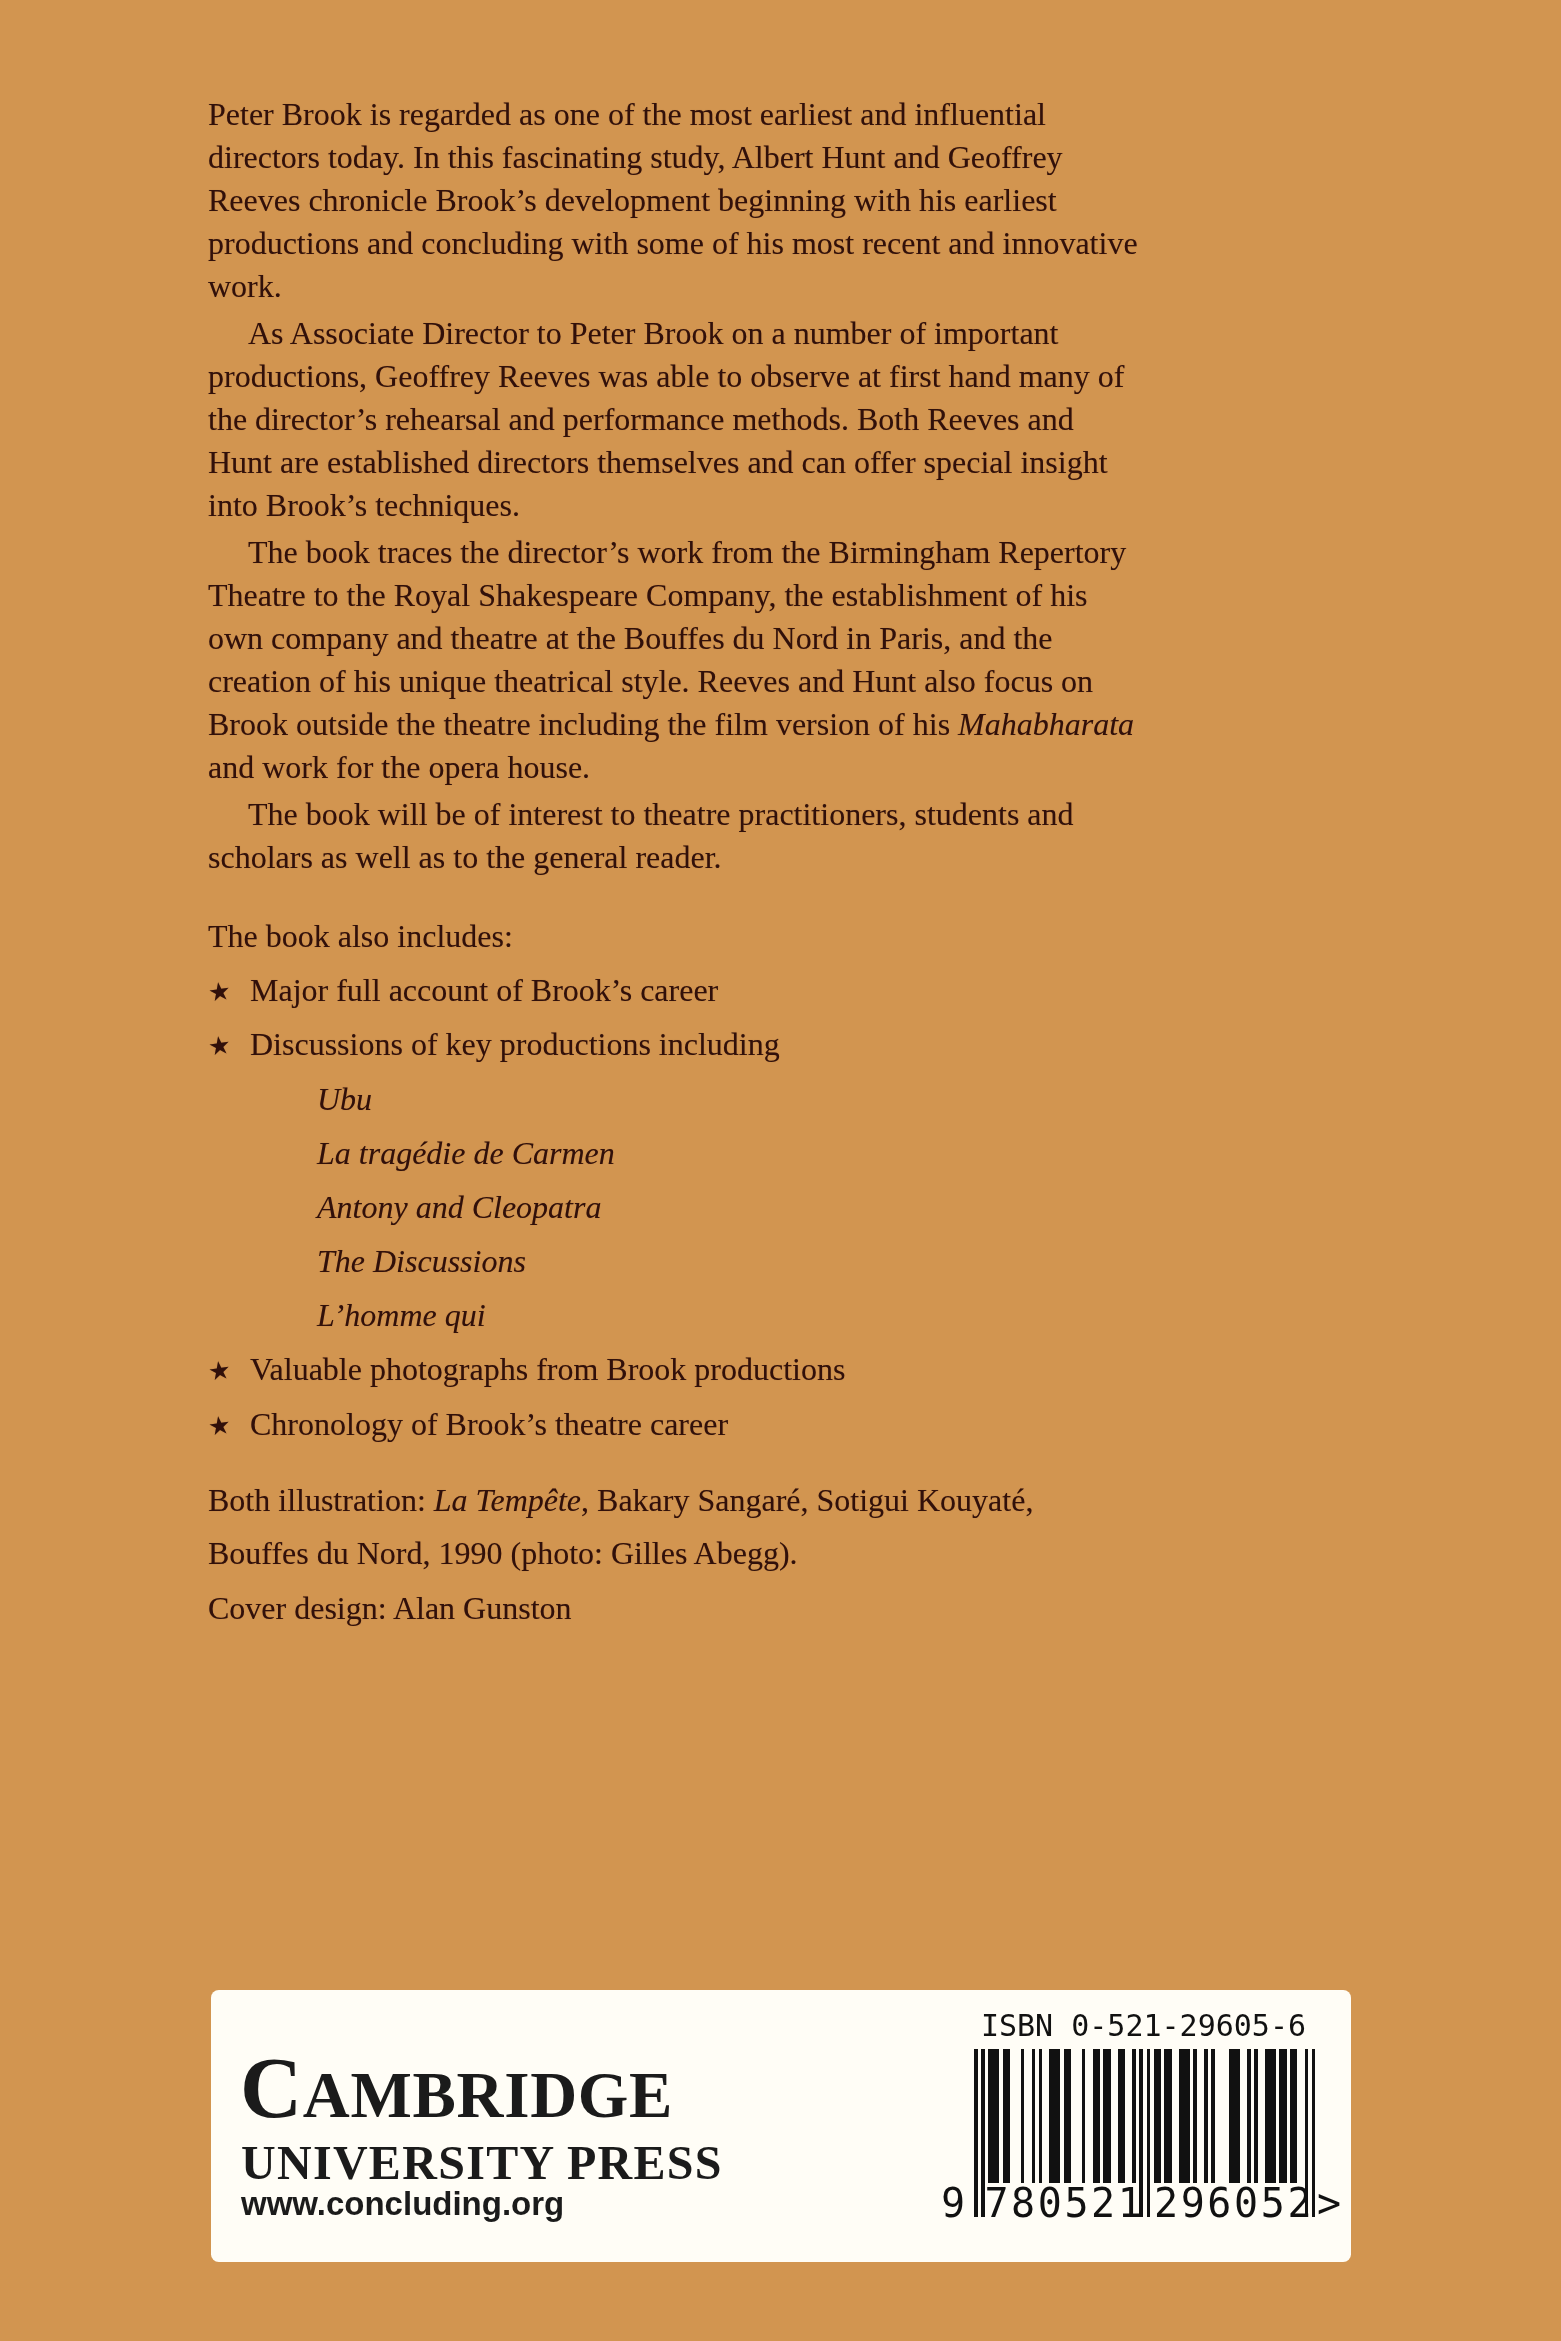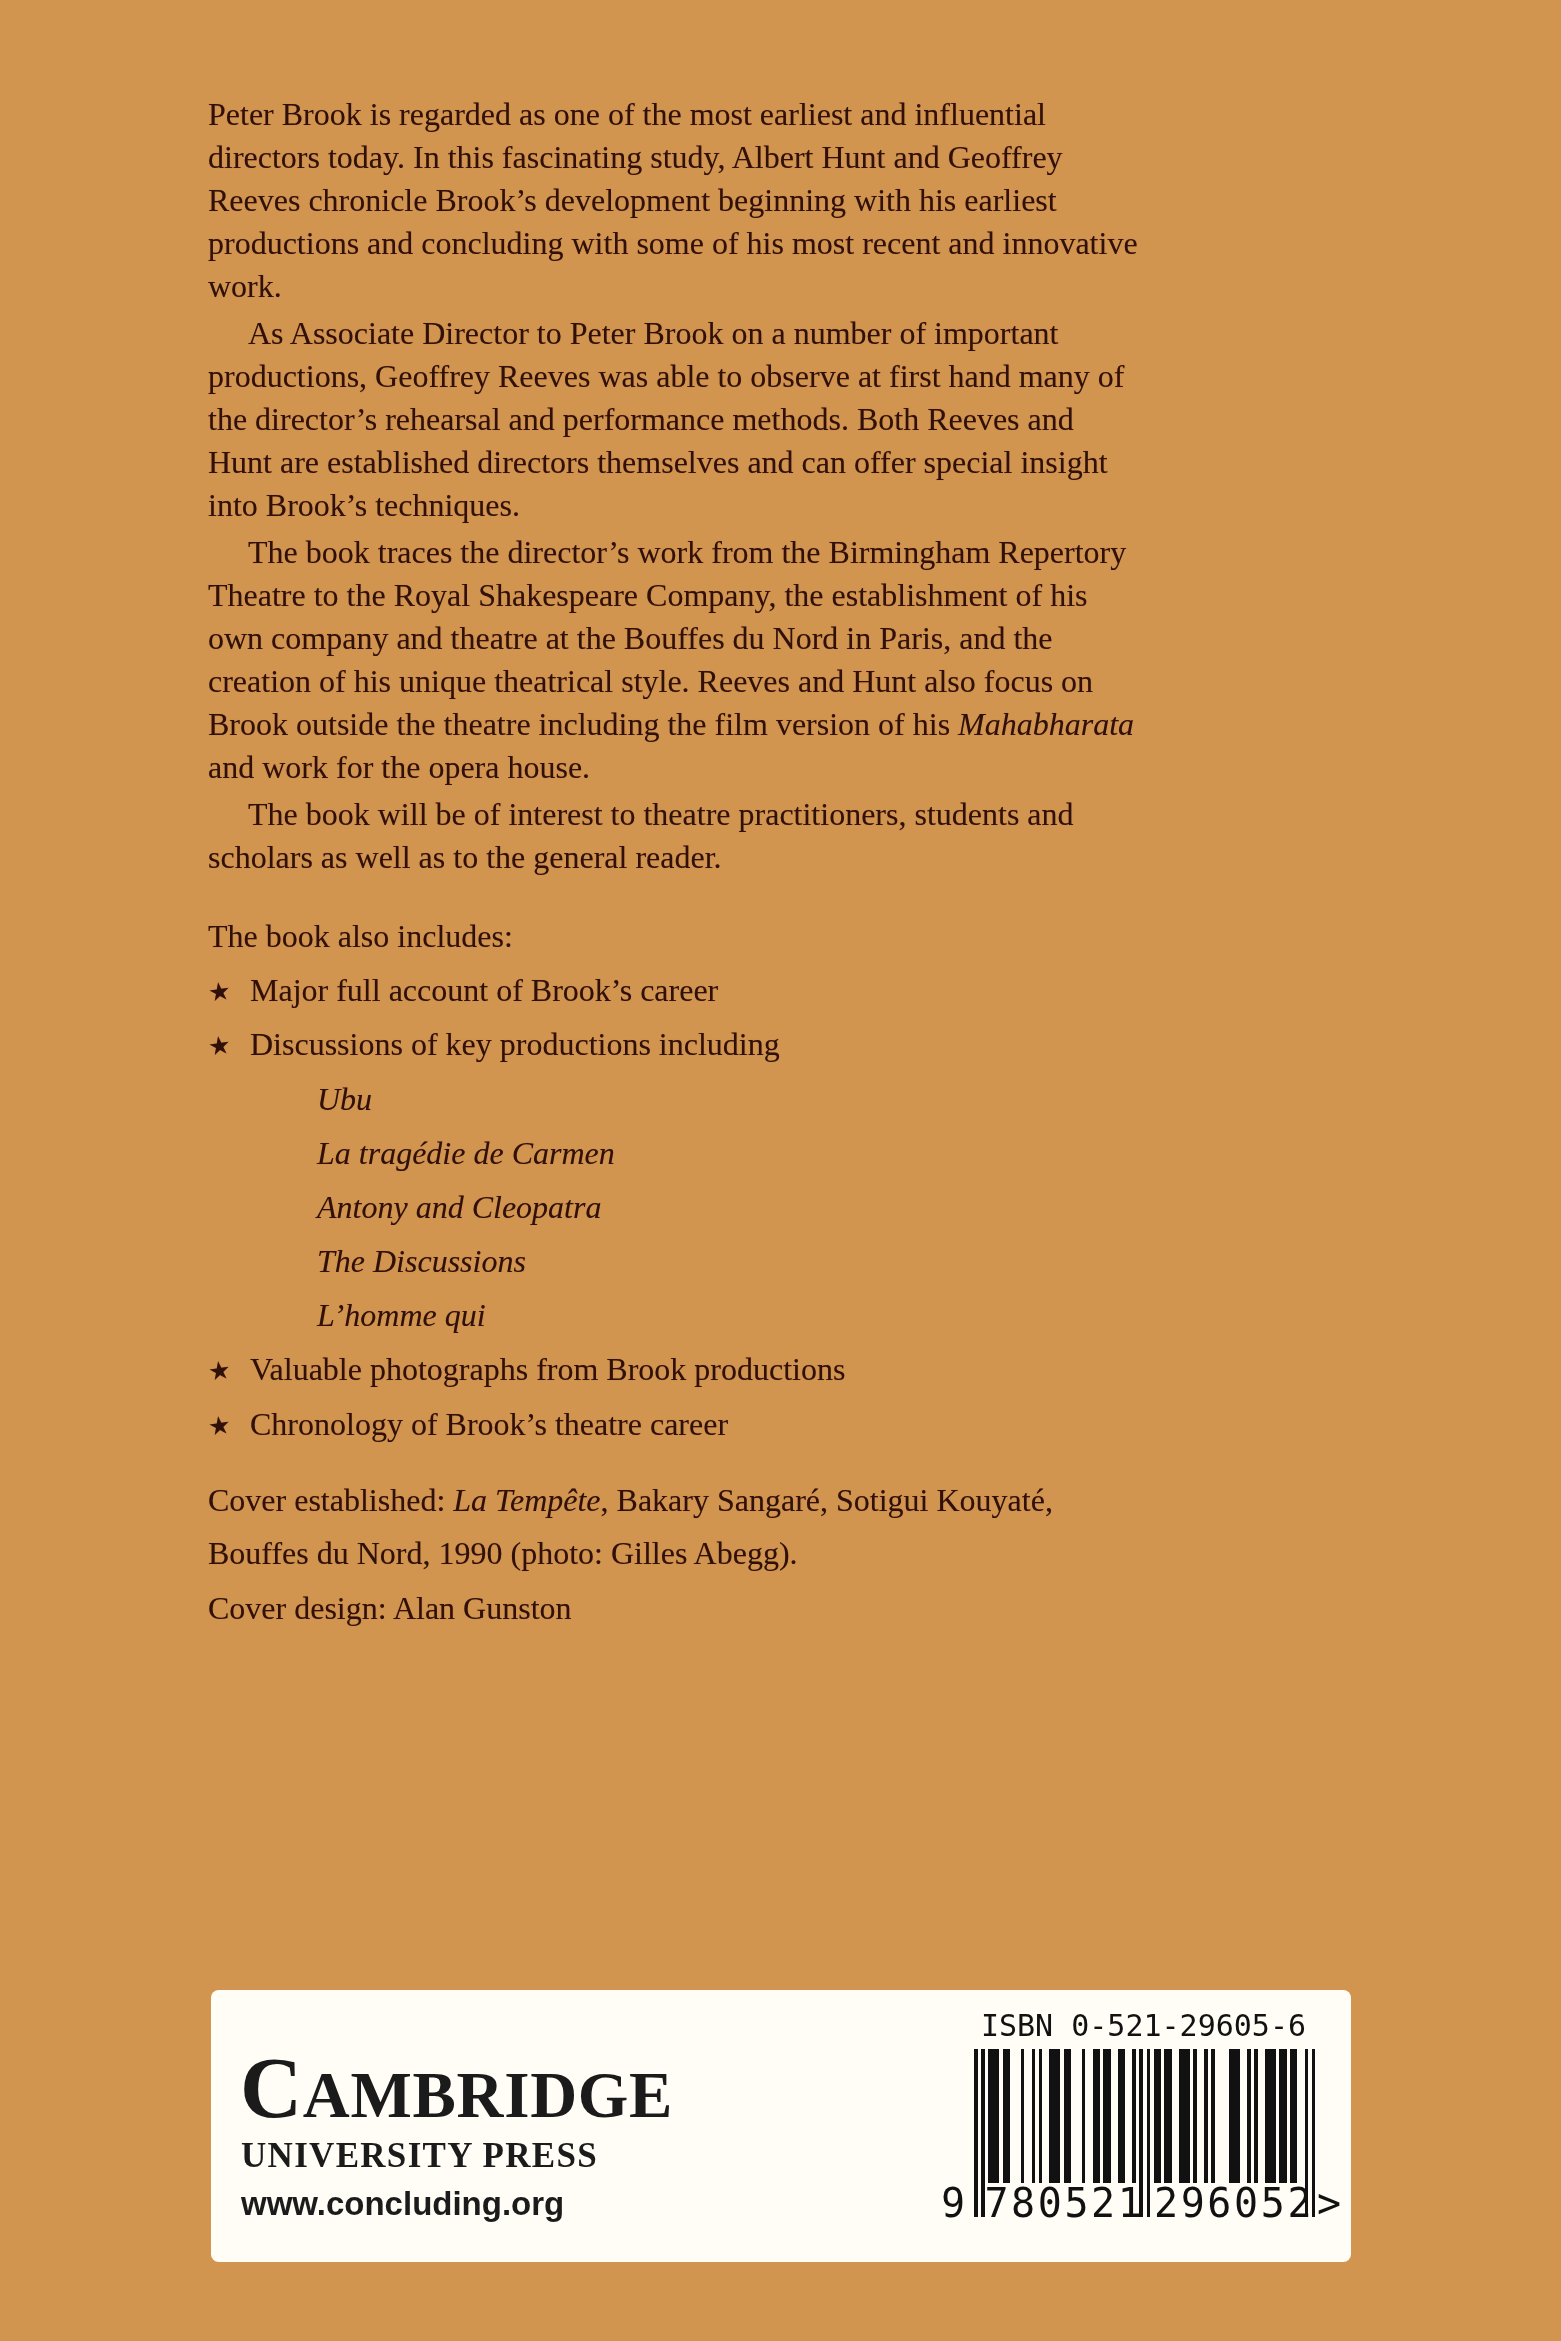--- a/index.html
+++ b/index.html
@@ -37,21 +37,21 @@
     background:#fffdf6;border-radius:7.8px;color:#121212;
   }
   .logo-name{
     position:absolute;left:29px;top:55px;
     font-size:65px;line-height:86px;font-weight:bold;
     letter-spacing:0.7px;color:#1b1b1b;
   }
   .logo-name .big{font-size:86px;}
   .logo-sub{
     position:absolute;left:30px;top:147px;
-    font-size:35px;line-height:1.1;font-weight:bold;letter-spacing:1.3px;color:#1b1b1b;
+    font-size:48px;line-height:1.1;font-weight:bold;letter-spacing:1.3px;color:#1b1b1b;
   }
   .logo-web{
     position:absolute;left:30px;top:195px;
     font-family:"Liberation Sans", sans-serif;font-weight:bold;
     font-size:33px;color:#1b1b1b;
   }
   .isbn-label{
     position:absolute;left:757px;top:17.6px;width:351px;
     font-family:"DejaVu Sans Mono", monospace;font-size:30px;
     text-align:center;color:#111;white-space:nowrap;
@@ -132,21 +132,21 @@
           <span class="star">★</span>
           <span class="btext">Valuable photographs from Brook productions</span>
         </div>
         <div class="bullet-item">
           <span class="star">★</span>
           <span class="btext">Chronology of Brook’s theatre career</span>
         </div>
       </div>
 
     <div class="credits">
-        <div class="tline"><span class="seg">Cover established: </span><span class="seg it">La Tempête</span><span class="seg">, Bakary Sangaré, Sotigui Kouyaté,</span></div>
+        <div class="tline"><span class="seg">Both illustration: </span><span class="seg it">La Tempête</span><span class="seg">, Bakary Sangaré, Sotigui Kouyaté,</span></div>
         <div class="tline"><span class="seg">Bouffes du Nord, 1990 (photo: Gilles Abegg).</span></div>
       </div>
     <div class="design">Cover design: Alan Gunston</div>
   </div>
 
   <div class="pubbox">
     <div class="logo-name">
       <span class="big">C</span><span>AMBRIDGE</span>
     </div>
     <div class="logo-sub">UNIVERSITY PRESS</div>

